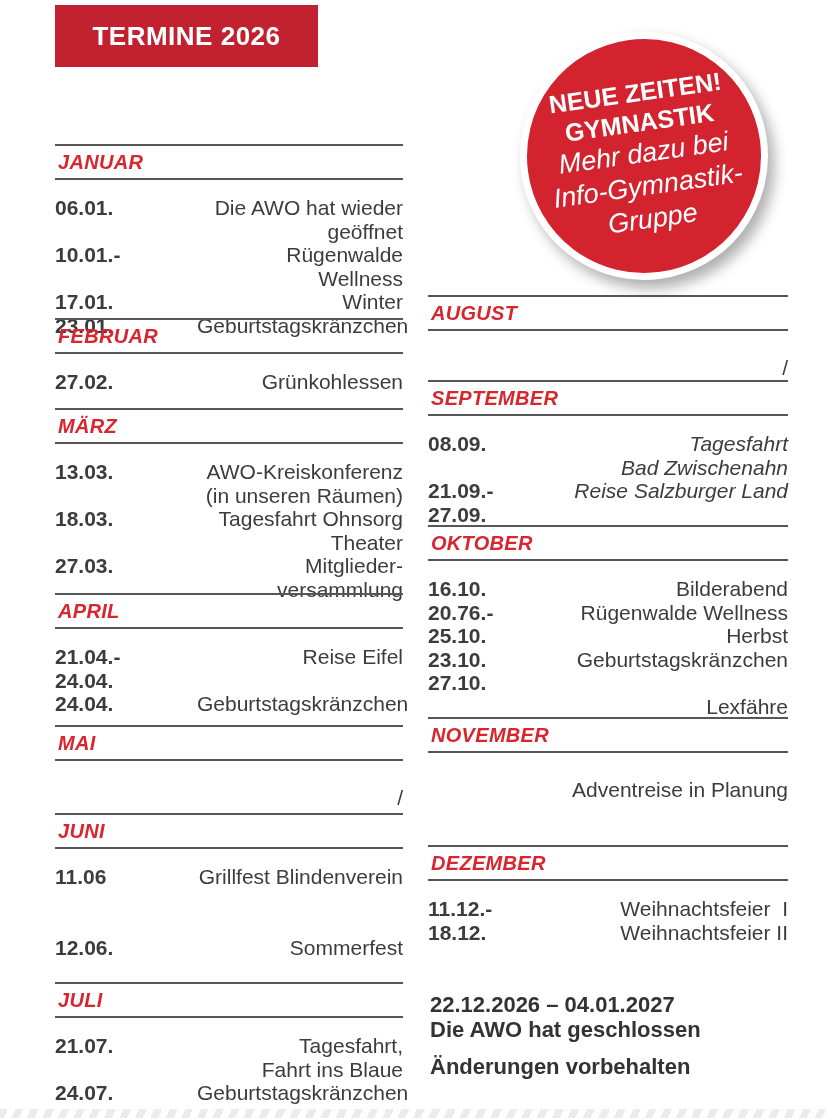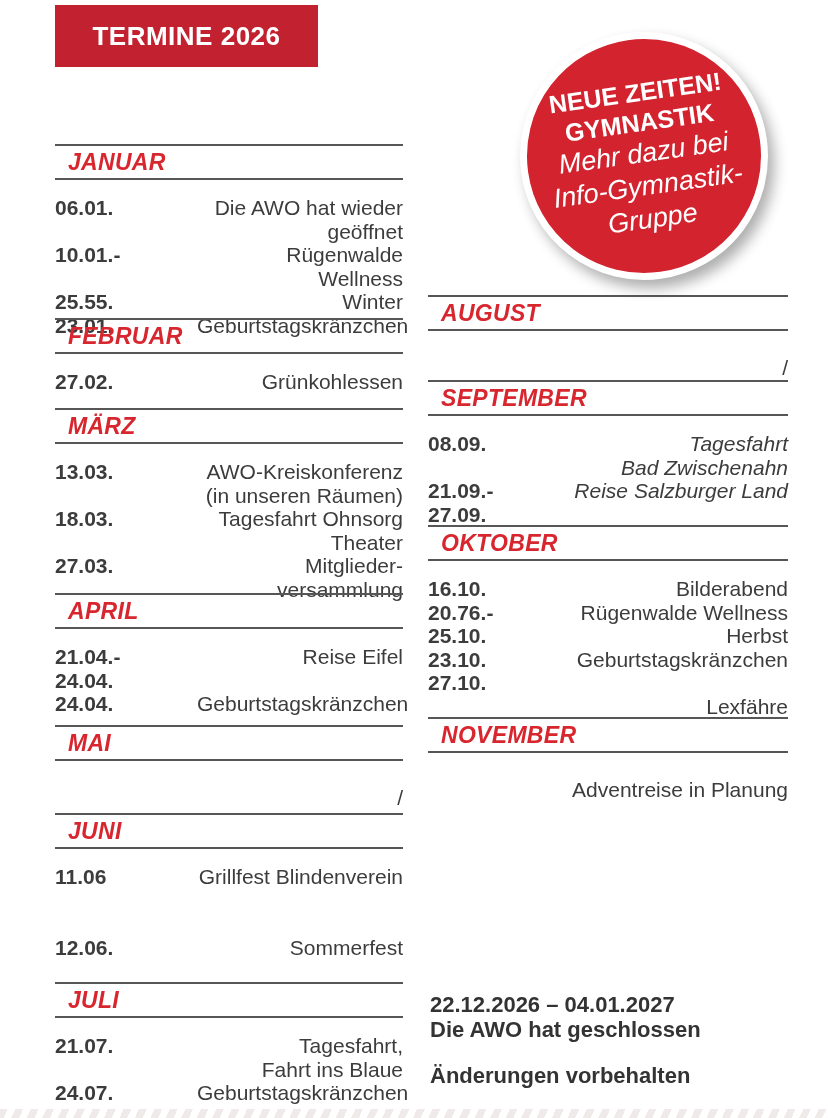--- a/index.html
+++ b/index.html
@@ -38,37 +38,37 @@
   .col-left{left:55px;width:348px;}
   .col-right{left:428px;width:360px;}
   .month-section{position:absolute;left:0;width:100%;}
   .month-header{
     border-top:2px solid var(--rule);
     border-bottom:2px solid var(--rule);
     padding:5px 0 4px 3px;
   }
   .month-name{
     color:var(--heading-red);font-weight:bold;font-style:italic;
-    font-size:23px;line-height:23px;letter-spacing:.3px;display:inline-block;margin-left:10px;
+    font-size:20px;line-height:23px;letter-spacing:.3px;display:inline-block;
   }
   .rows{padding-top:16px;}
   .row{display:flex;font-size:21px;line-height:23.5px;}
   .date{flex:0 0 142px;font-weight:bold;}
   .desc{flex:1;text-align:right;}
   .desc.italic{font-style:italic;}
   .row.slash{margin-top:9px;}
   .row.slash .desc{padding-left:42px;}
   .row.nodate-first{margin-top:9px;}
   .spacer{width:100%;}
   
   .footer{
     position:absolute;left:430px;top:992px;
     font-size:22px;font-weight:bold;line-height:25px;color:#333;
   }
-  .footer-line3{margin-top:21px;}
+  .footer-line3{margin-top:12px;}
   
   .bottom-strip{
     position:absolute;left:0;right:0;bottom:0;height:9px;
     background:repeating-linear-gradient(115deg,
       rgba(170,140,140,.18) 0 7px, rgba(255,255,255,0) 7px 14px);
   }
 </style>
 </head>
 <body>
 
@@ -96,21 +96,21 @@
         </div>
         <div class="row">
           <span class="date"></span>
           <span class="desc">geöffnet</span>
         </div>
         <div class="row">
           <span class="date">10.01.-</span>
           <span class="desc">Rügenwalde Wellness</span>
         </div>
         <div class="row">
-          <span class="date">25.55.</span>
+          <span class="date">17.01.</span>
           <span class="desc">Winter</span>
         </div>
         <div class="row">
           <span class="date">23.01.</span>
           <span class="desc">Geburtstagskränzchen</span>
         </div>
       </div>
     </div>
     <div class="month-section" style="top: 318px;">
       <div class="month-header"><span class="month-name">FEBRUAR</span></div>
@@ -266,20 +266,33 @@
           <span class="desc">Lexfähre</span>
         </div>
       </div>
     </div>
     <div class="month-section" style="top: 717px;">
       <div class="month-header"><span class="month-name">NOVEMBER</span></div>
       <div class="rows">
         <div class="row nodate-first">
           <span class="date"></span>
           <span class="desc">Adventreise in Planung</span>
+        </div>
+      </div>
+    </div>
+    <div class="month-section" style="top: 845px;">
+      <div class="month-header"><span class="month-name">DEZEMBER</span></div>
+      <div class="rows">
+        <div class="row">
+          <span class="date">11.12.-</span>
+          <span class="desc">Weihnachtsfeier&nbsp; I</span>
+        </div>
+        <div class="row">
+          <span class="date">18.12.</span>
+          <span class="desc">Weihnachtsfeier II</span>
         </div>
       </div>
     </div>
   </div>
 
 <div class="footer">
   <div>22.12.2026 – 04.01.2027</div>
   <div>Die AWO hat geschlossen</div>
   <div class="footer-line3">Änderungen vorbehalten</div>
 </div>

